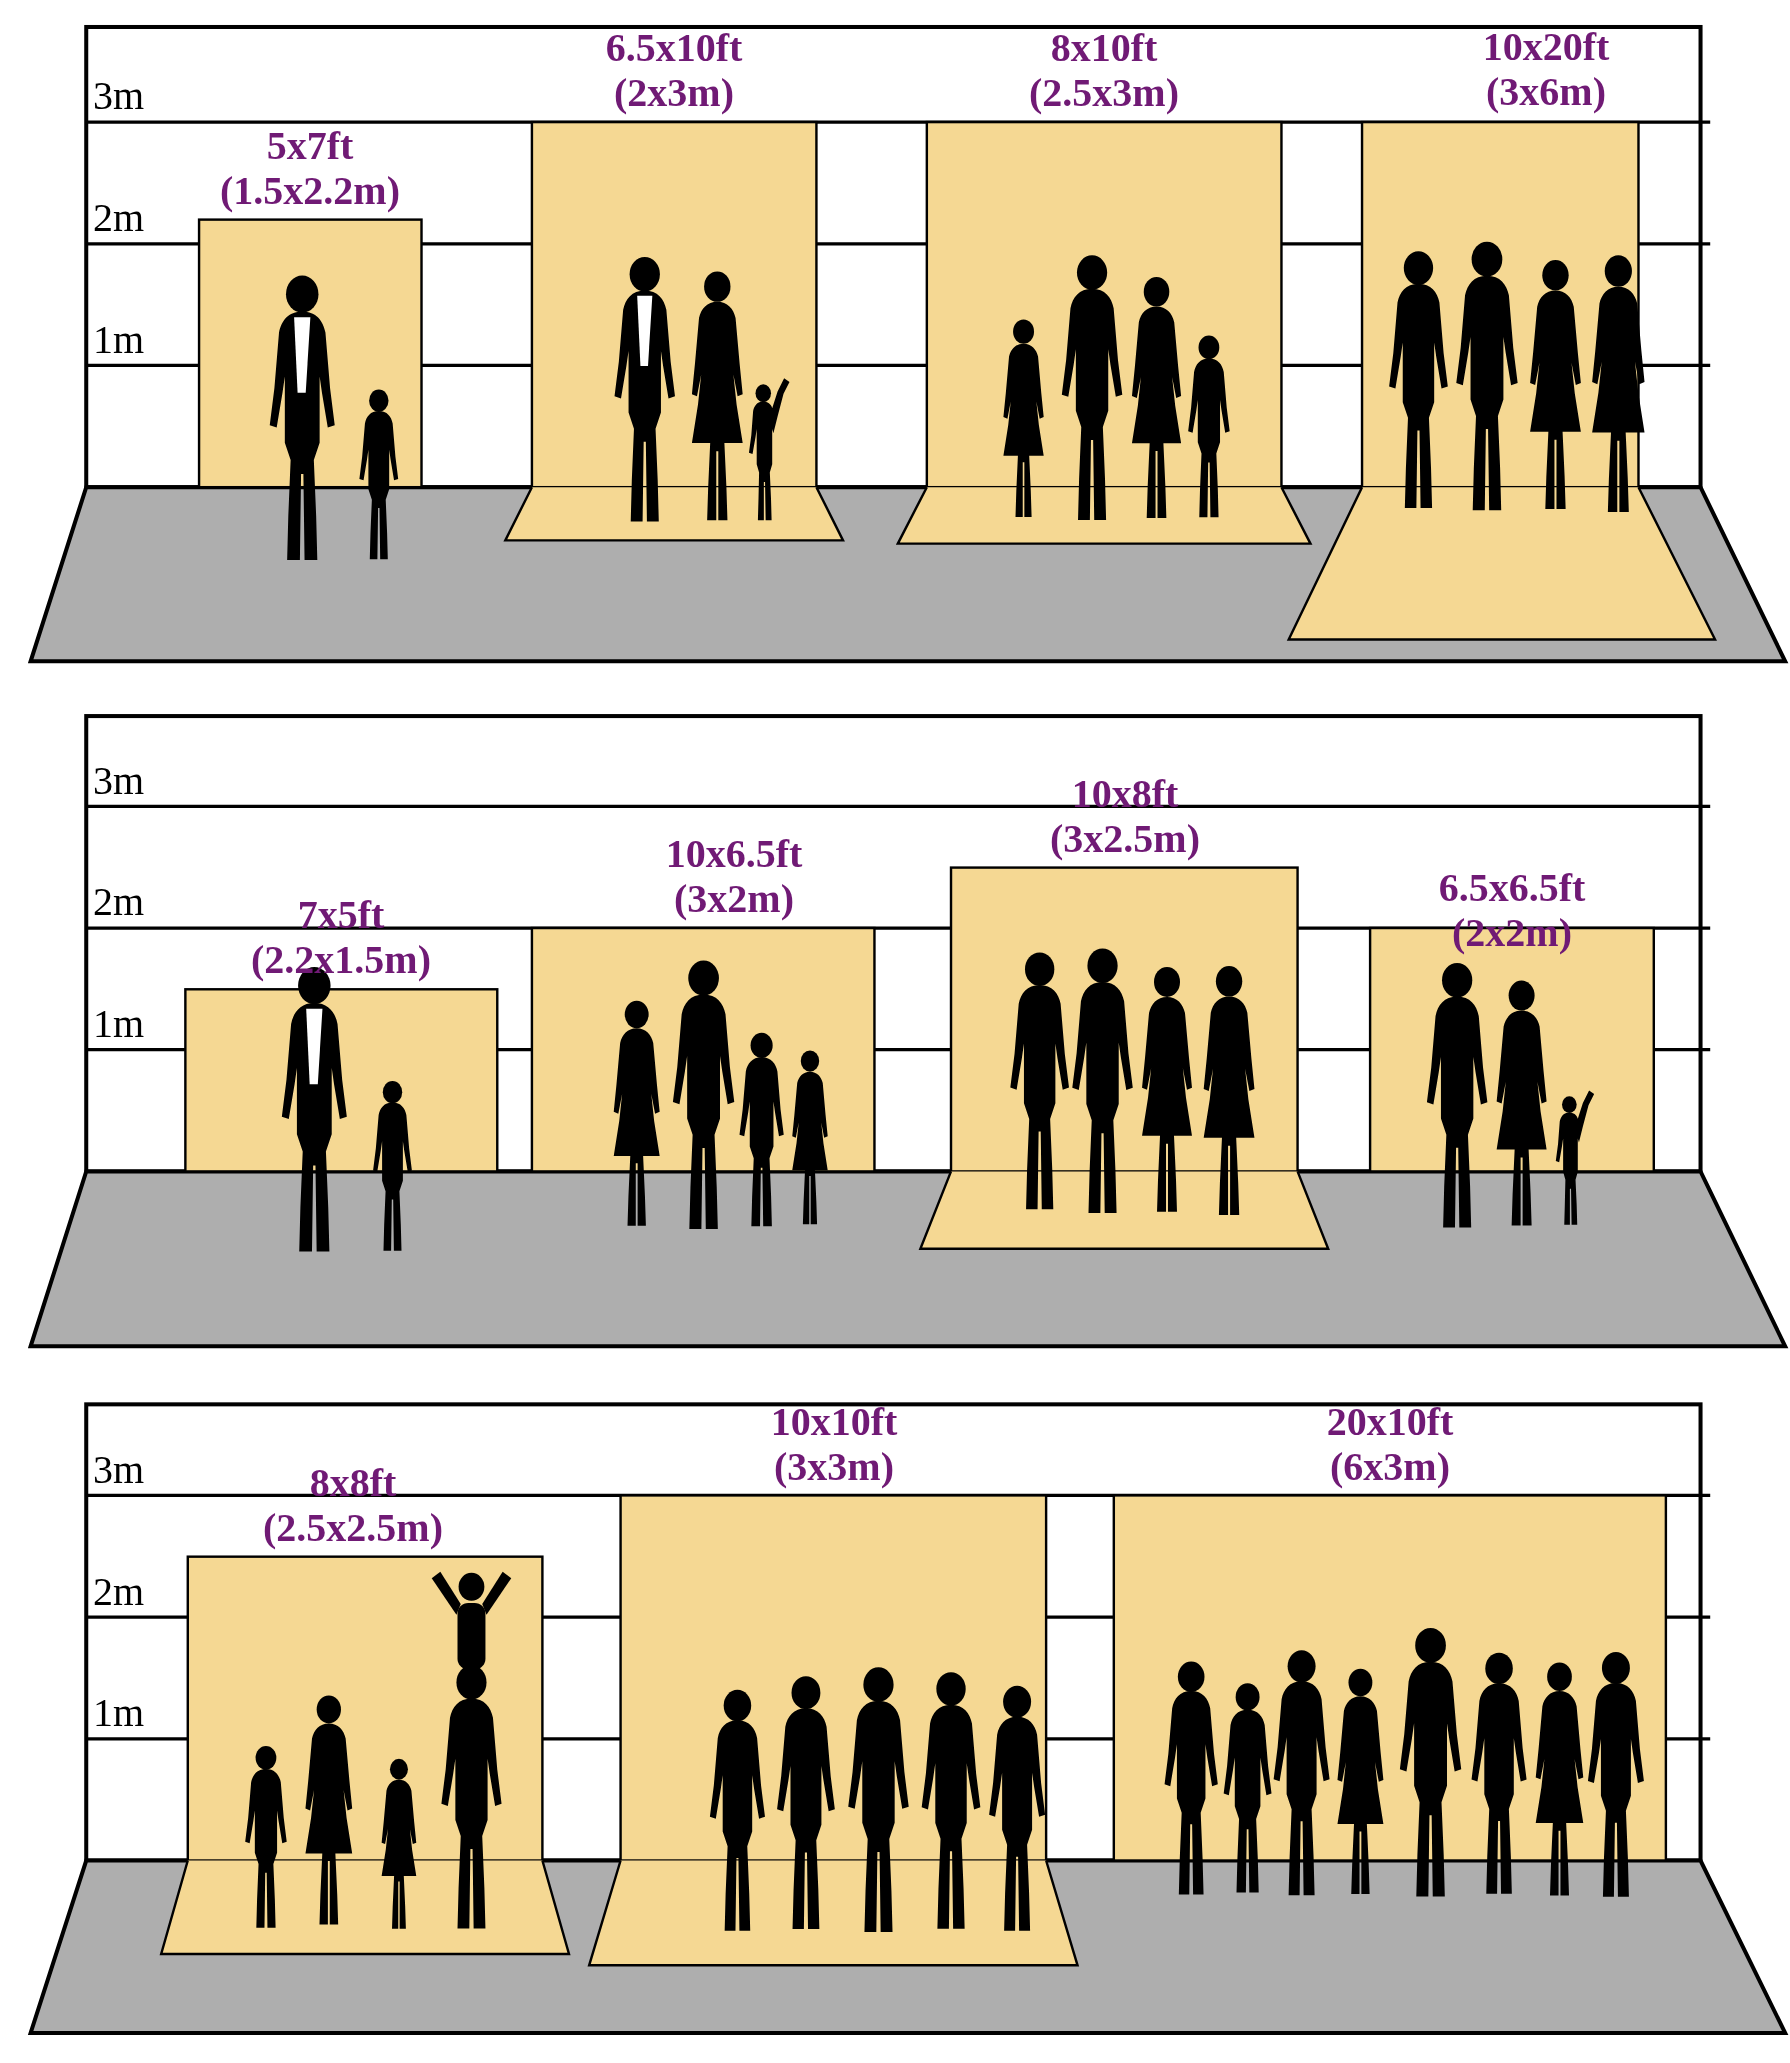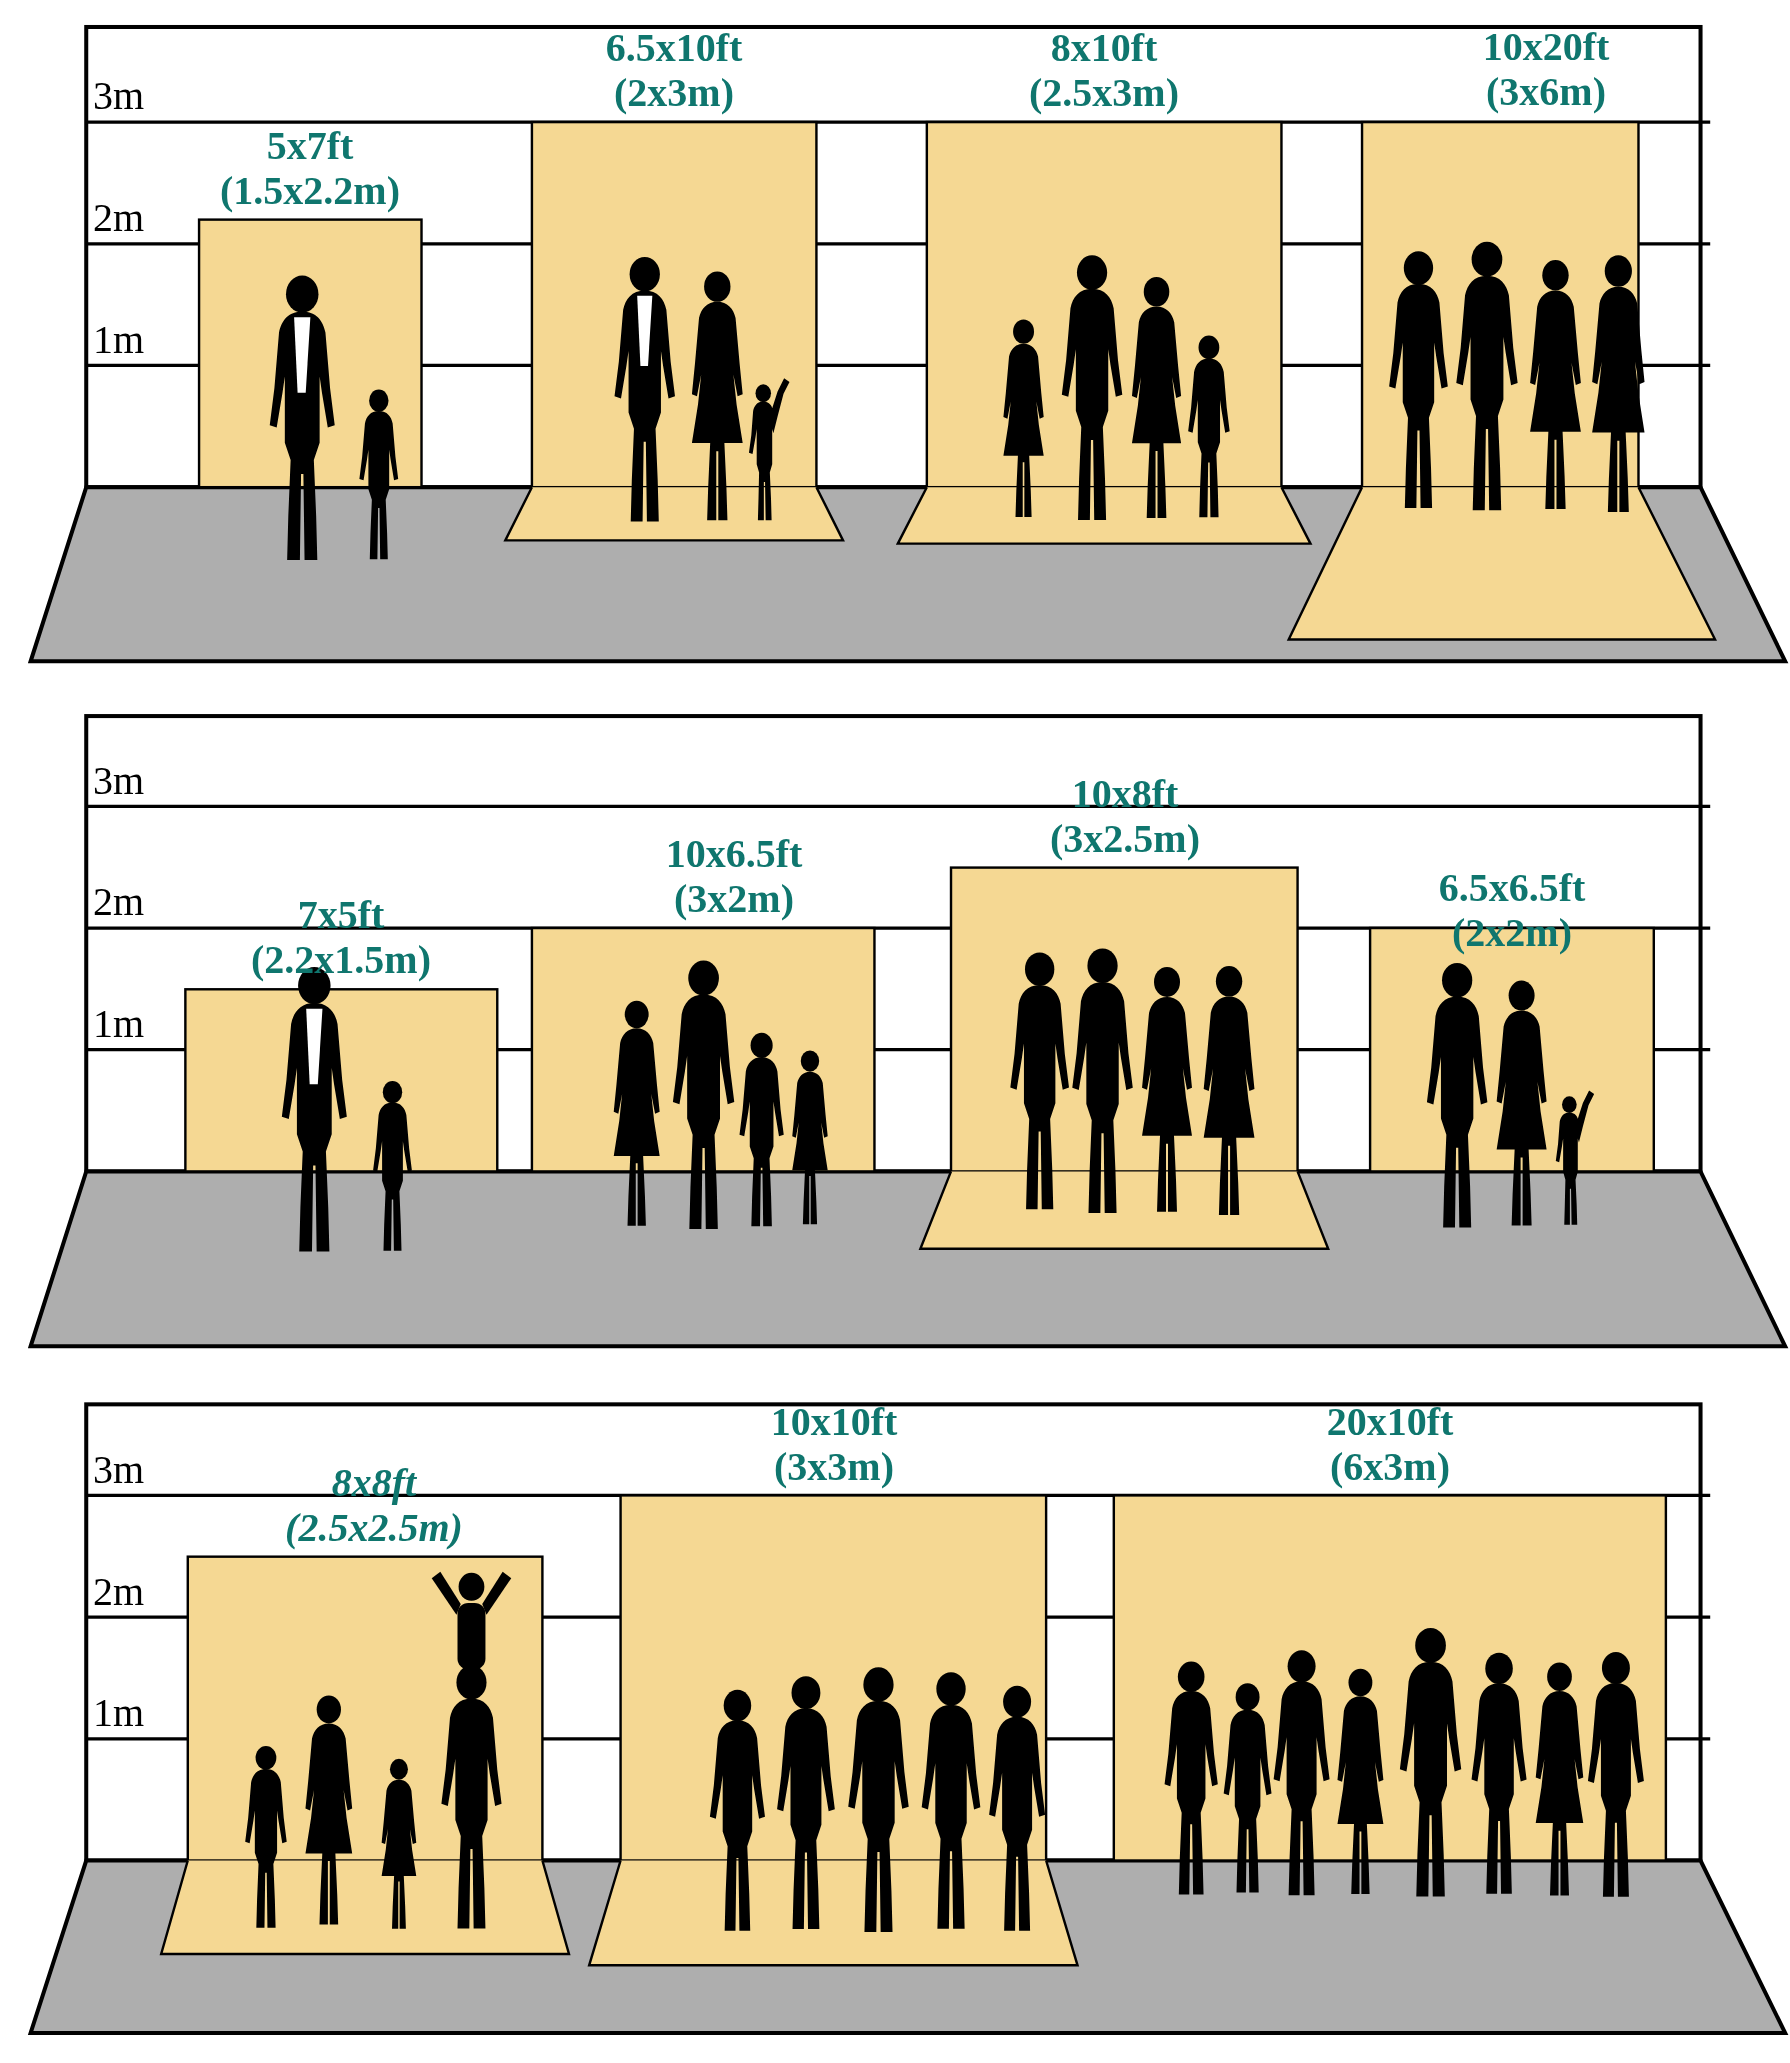--- a/index.html
+++ b/index.html
@@ -1,20 +1,20 @@
 <!DOCTYPE html>
 <html style="font-size:13px"><head>
 <meta charset="utf-8">
 <style>
   html,body{margin:0;padding:0;background:#ffffff;}
   #stage{position:relative;width:1790px;height:2064px;background:#ffffff;
          font-family:"Liberation Serif","DejaVu Serif",serif;overflow:hidden;}
   #gfx{position:absolute;left:0;top:0;}
   .bd-label{position:absolute;transform:translateX(-50%);text-align:center;
-            font-weight:700;font-size:40px;line-height:45px;color:#0f766e;white-space:nowrap;}
+            font-weight:700;font-size:40px;line-height:45px;color:#701a75;white-space:nowrap;}
   .m-label{position:absolute;font-weight:400;font-size:40px;line-height:45px;color:#000;}
 </style>
 </head>
 <body>
 
 <div id="stage">
 
   <svg id="gfx" width="1790" height="2064" viewBox="0 0 2221 2560" xmlns="http://www.w3.org/2000/svg">
     <defs>
       <symbol id="p-man" viewBox="0 0 100 250">
@@ -171,21 +171,21 @@
         <div class="">10x8ft</div>
         <div class="">(3x2.5m)</div>
       </div>
       <div class="bd-label" style="left: 1512px; top: 865px;">
         <div class="">6.5x6.5ft</div>
         <div class="">(2x2m)</div>
       </div>
       <div class="m-label" style="left: 93px; top: 1690px;">1m</div>
       <div class="m-label" style="left: 93px; top: 1569px;">2m</div>
       <div class="m-label" style="left: 93px; top: 1447px;">3m</div>
-      <div class="bd-label" style="left: 374px; top: 1460px; font-style: italic;">
+      <div class="bd-label" style="left: 353px; top: 1460px;">
         <div class="">8x8ft</div>
         <div class="">(2.5x2.5m)</div>
       </div>
       <div class="bd-label" style="left: 834px; top: 1399px;">
         <div class="">10x10ft</div>
         <div class="">(3x3m)</div>
       </div>
       <div class="bd-label" style="left: 1390px; top: 1399px;">
         <div class="">20x10ft</div>
         <div class="">(6x3m)</div>

